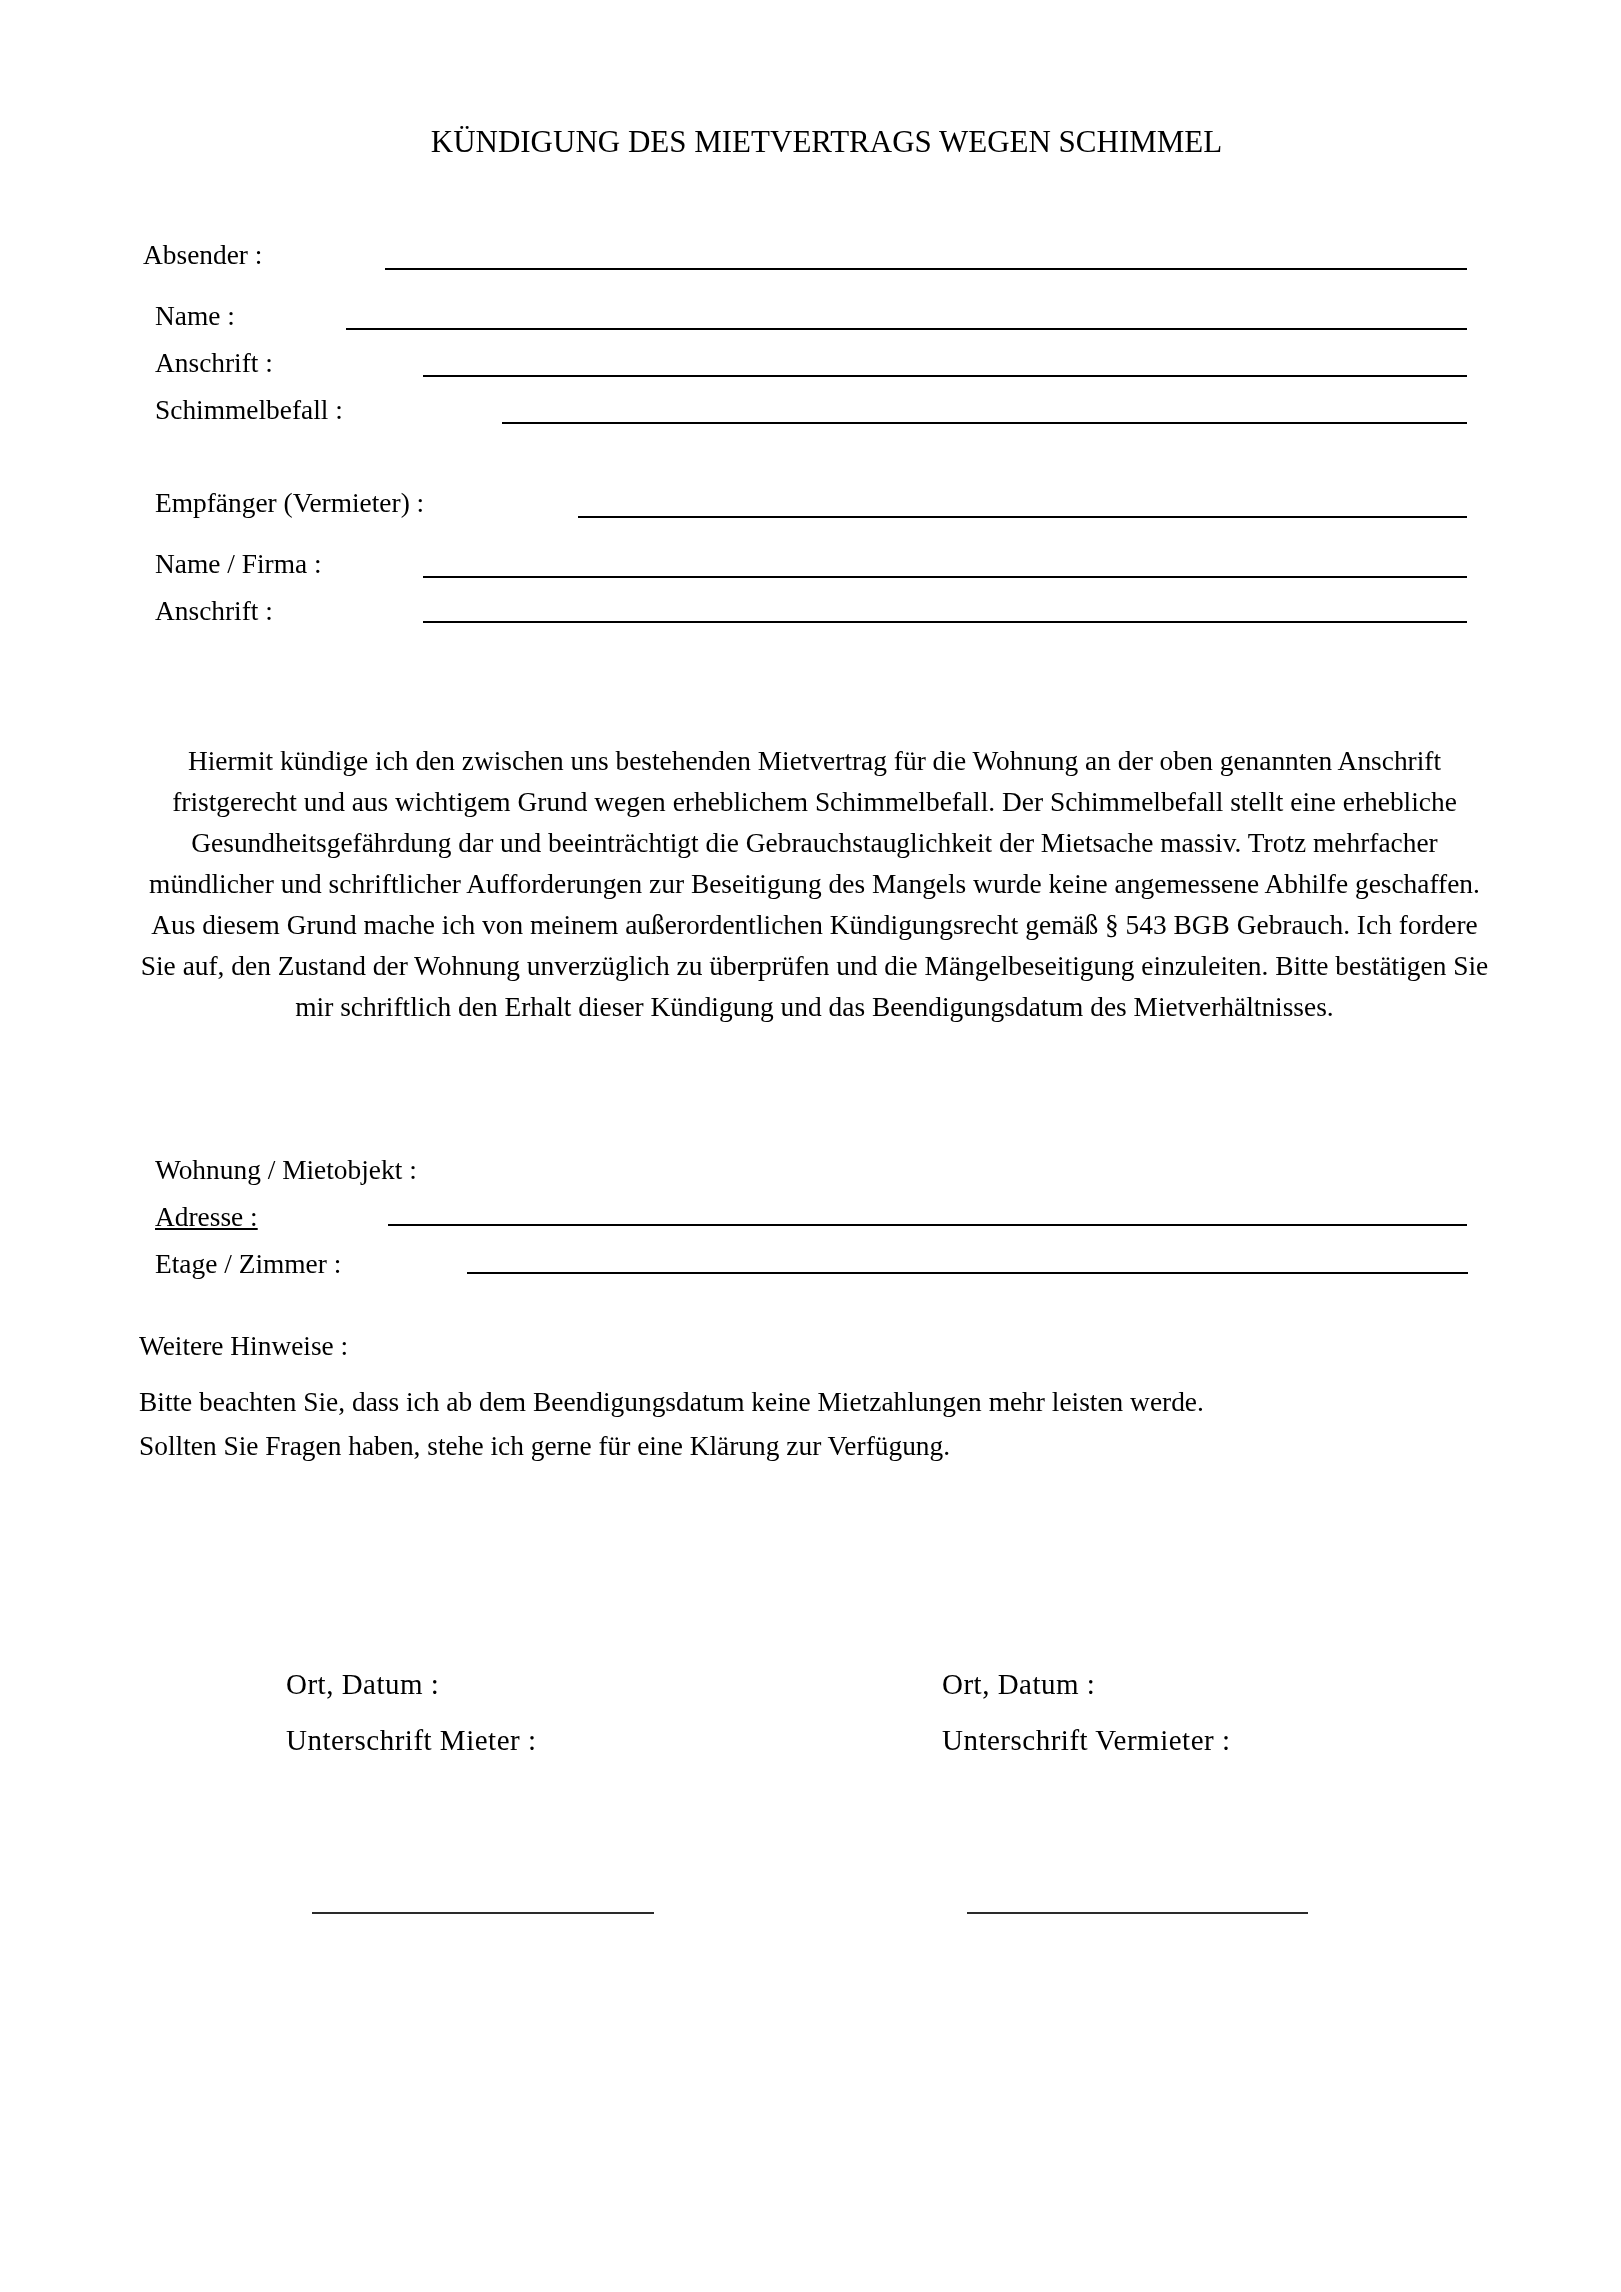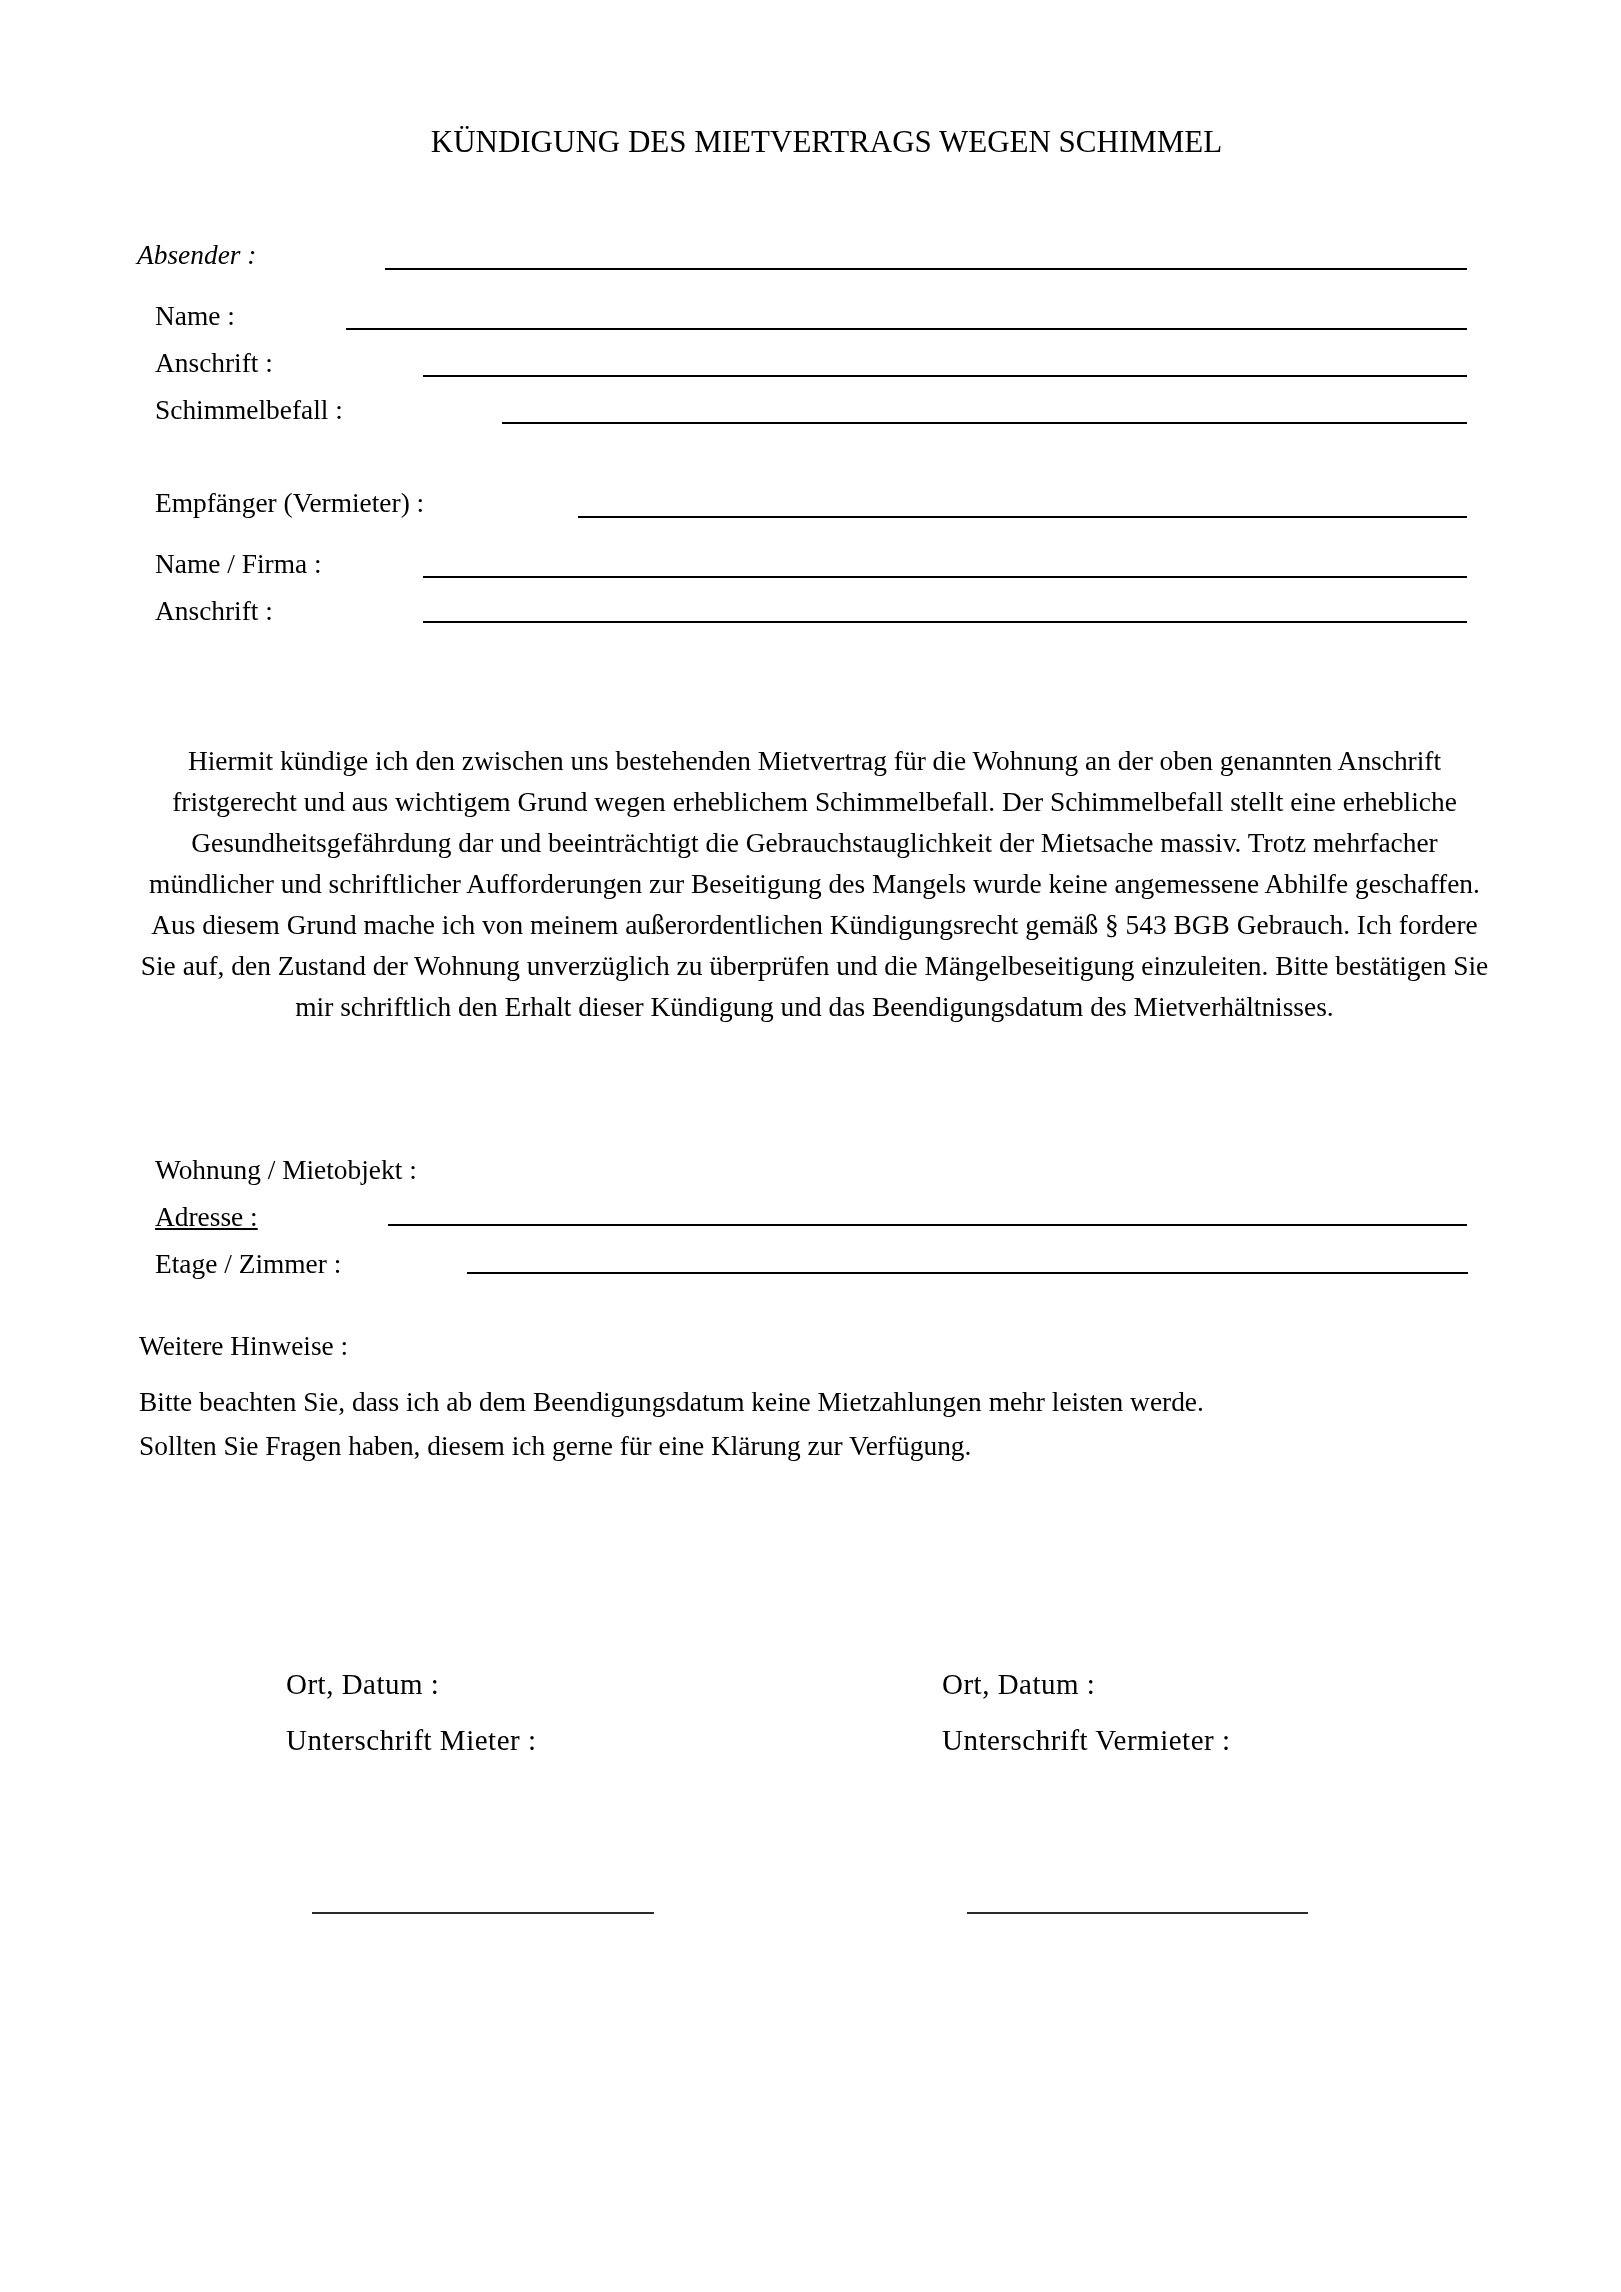--- a/index.html
+++ b/index.html
@@ -53,21 +53,21 @@
     white-space:nowrap;
   }
 </style>
 </head>
 <body>
 
 <div class="page">
 
   <div class="title">KÜNDIGUNG DES MIETVERTRAGS WEGEN SCHIMMEL</div>
 
-  <div class="label" style="left:137px; top:239px;font-style:italic;">Absender :</div>
+  <div class="label" style="left:143px; top:239px;">Absender :</div>
   <div class="fline" style="left:385px; top:268px; width:1082px;"></div>
 
   <div class="label" style="left:155px; top:300px;">Name :</div>
   <div class="fline" style="left:346px; top:328px; width:1121px;"></div>
 
   <div class="label" style="left:155px; top:347px;">Anschrift :</div>
   <div class="fline" style="left:423px; top:375px; width:1044px;"></div>
 
   <div class="label" style="left:155px; top:394px;">Schimmelbefall :</div>
   <div class="fline" style="left:502px; top:422px; width:965px;"></div>
@@ -87,21 +87,21 @@
   <div class="label" style="left:155px; top:1154px;">Wohnung / Mietobjekt :</div>
 
   <div class="label" style="left:155px; top:1201px;text-decoration:underline;">Adresse :</div>
   <div class="fline" style="left:388px; top:1224px; width:1079px;"></div>
 
   <div class="label" style="left:155px; top:1248px;">Etage / Zimmer :</div>
   <div class="fline" style="left:467px; top:1272px; width:1001px;"></div>
 
   <div class="label" style="left:139px; top:1330px;">Weitere Hinweise :</div>
   <div class="label" style="left:139px; top:1386px;">Bitte beachten Sie, dass ich ab dem Beendigungsdatum keine Mietzahlungen mehr leisten werde.</div>
-  <div class="label" style="left:139px; top:1430px;">Sollten Sie Fragen haben, diesem ich gerne für eine Klärung zur Verfügung.</div>
+  <div class="label" style="left:139px; top:1430px;">Sollten Sie Fragen haben, stehe ich gerne für eine Klärung zur Verfügung.</div>
 
   <div class="sig-label" style="left:286px; top:1667px;">Ort, Datum :</div>
   <div class="sig-label" style="left:942px; top:1667px;">Ort, Datum :</div>
 
   <div class="sig-label" style="left:286px; top:1723px;">Unterschrift Mieter :</div>
   <div class="sig-label" style="left:942px; top:1723px;">Unterschrift Vermieter :</div>
 
   <div class="sigline" style="left:312px; top:1912px; width:342px;"></div>
   <div class="sigline" style="left:967px; top:1912px; width:341px;"></div>
 

